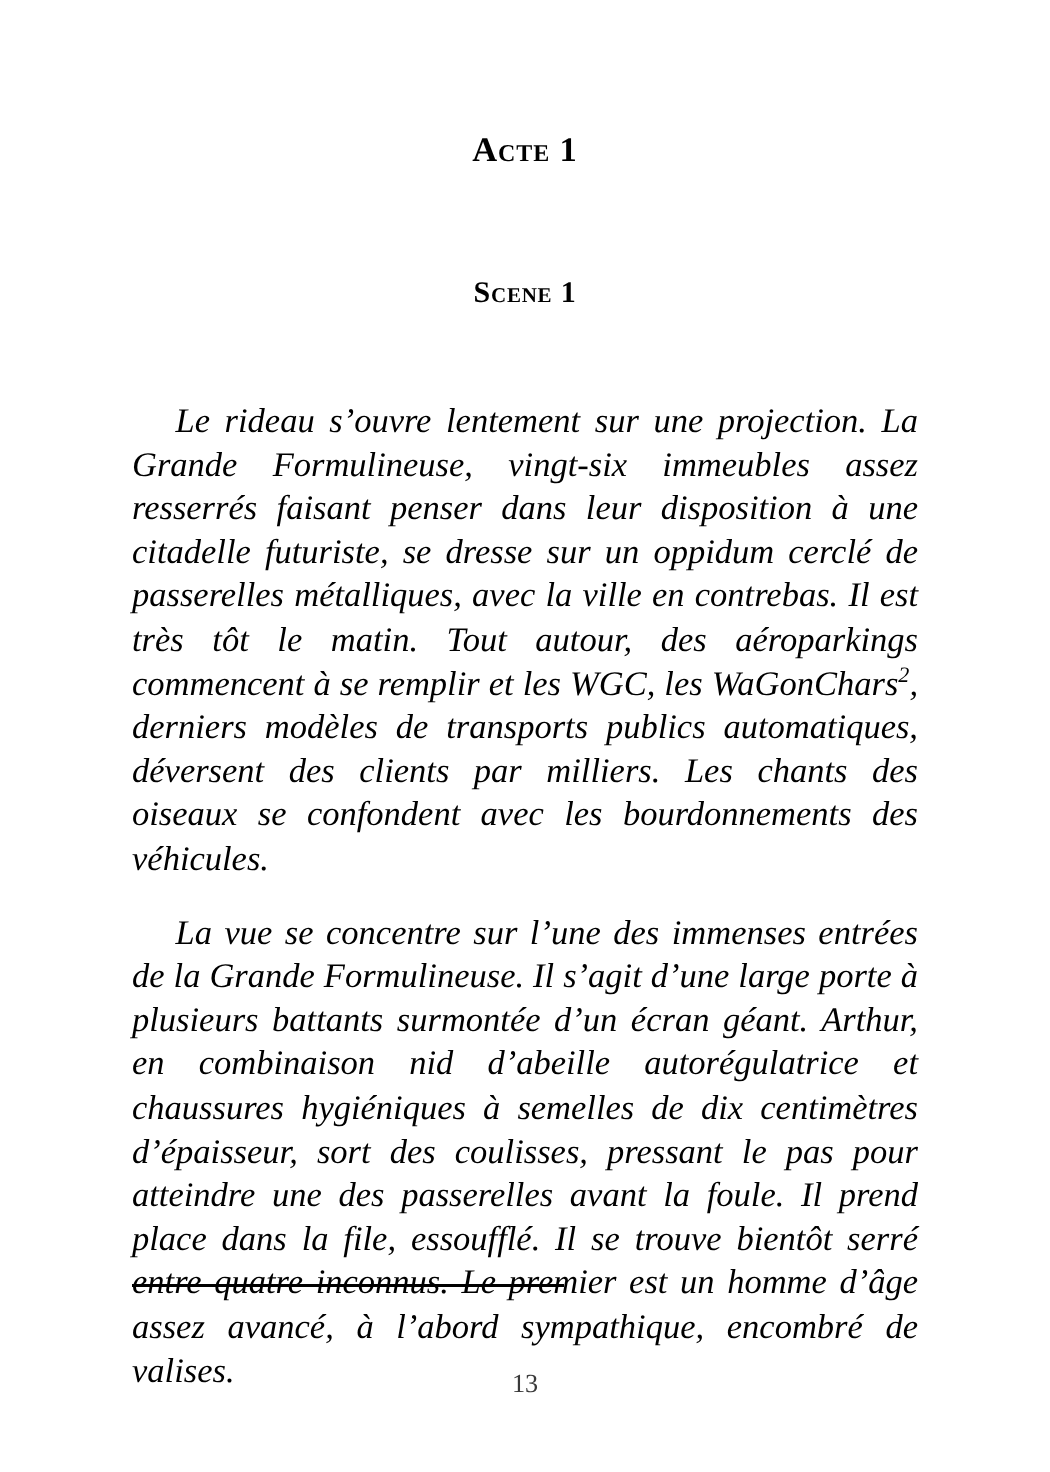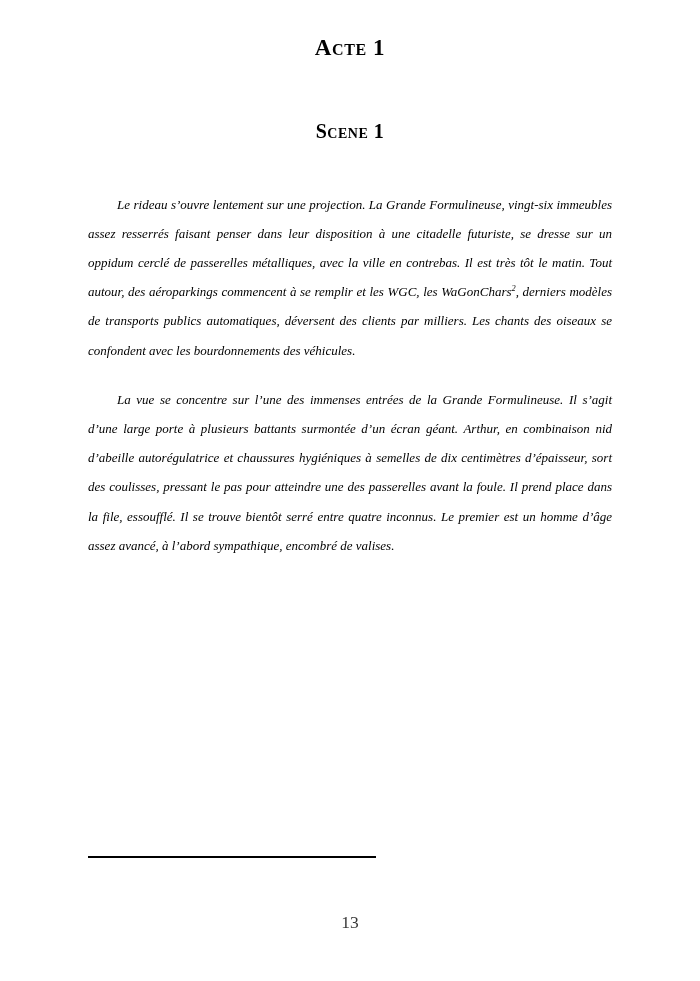--- a/index.html
+++ b/index.html
@@ -27,44 +27,44 @@
   }
 
   
   .act-heading {
     text-align: center;
     font-weight: bold;
     font-size: 23px;
     font-variant: small-caps;
     letter-spacing: 0.6px;
     margin: 0;
-    padding-top: 34px;
+    padding-top: 86px;
     line-height: 1.2;
   }
 
   .scene-heading {
     text-align: center;
     font-weight: bold;
     font-size: 20px;
     font-variant: small-caps;
     letter-spacing: 0.5px;
-    margin: 0;
+    margin: 12px;
     padding-top: 57px;
     line-height: 1.2;
   }
 
   
   .body-block {
     padding-top: 47px;
   }
 
   p.para {
     margin: 0 0 20px 0;
     font-style: italic;
-    font-size: 13px;
+    font-size: 23px;
     line-height: 29.2px;
     text-align: justify;
     text-indent: 29px;
     hyphens: none;
   }
 
   p.para:last-child {
     margin-bottom: 16px;
   }
 

